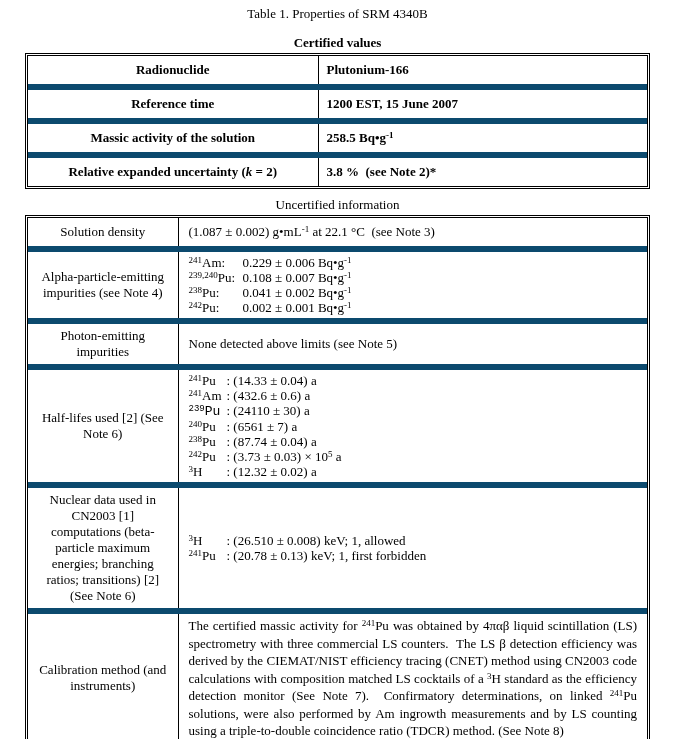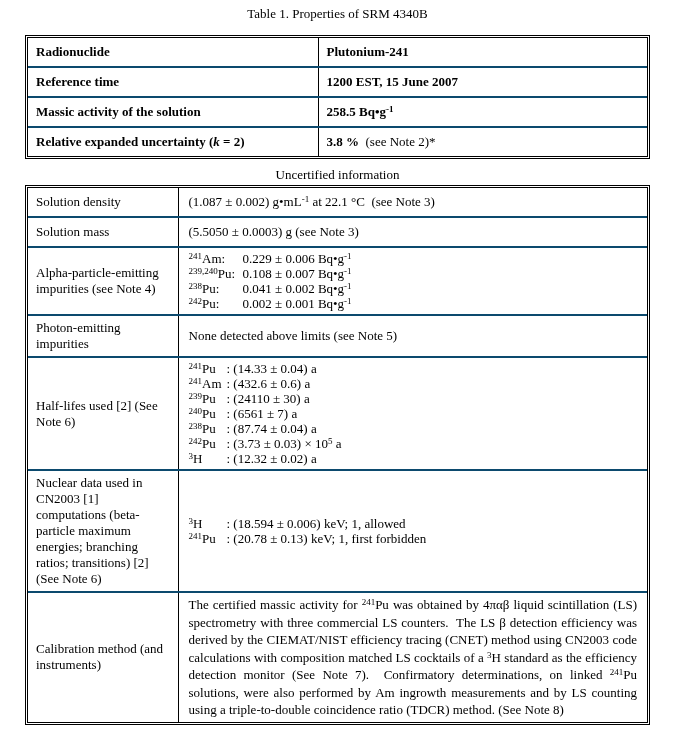--- a/index.html
+++ b/index.html
@@ -15,54 +15,55 @@
   .bold { font-weight: bold; }
   .tbl-heading { margin-bottom: 2px; }
   .tbl-heading2 { margin: 8px 0 2px 0; }
 
   .tblwrap { border: 3px double #000; background: #fff; }
   table { width: 100%; border-collapse: collapse; table-layout: fixed; }
   .t1 .c1a { width: 290px; }
   .t2 .c2a { width: 150px; }
 
   td { vertical-align: middle; padding: 4px 8px; line-height: 16px; }
-  tr + tr > td { border-top: 2px solid #0c4a6e; }
-  td.lab { border-right: 1px solid #000; }
+  tr + tr > td { border-top: 6px solid #0c4a6e; }
+  td.lab { border-right: 1px solid #000; text-align: center; }
   td { height: 20px; } 
 
   .t1 td { font-weight: bold; }
   .t2 td.val { padding: 3px 10px; }
 
   .line { white-space: nowrap; line-height: 15px; }
   .line .k { display: inline-block; }
   .para { text-align: justify; line-height: 17.5px; }
 
   sup { font-size: 9px; position: relative; top: -4px; vertical-align: baseline; line-height: 0; }
   sub { font-size: 9px; position: relative; top: 2px;  vertical-align: baseline; line-height: 0; }
-  .rw { font-weight: normal; }
+  .rw { font-weight: bold; }
   i { font-style: italic; }
 </style>
 </head>
 <body>
 
 <div class="page">
 
   <div class="caption" id="doc-title">Table 1. Properties of SRM 4340B</div>
 
+  <div class="caption bold tbl-heading">Certified values</div>
 
   <div class="tblwrap">
     <table class="t1">
       <colgroup>
           <col class="c1a">
           <col>
         </colgroup>
       <tbody>
           <tr>
             <td class="lab">Radionuclide</td>
-            <td class="val">Plutonium-241</td>
+            <td class="val">Plutonium-166</td>
           </tr>
           <tr>
             <td class="lab">Reference time</td>
             <td class="val">1200 EST, 15 June 2007</td>
           </tr>
           <tr>
             <td class="lab">Massic activity of the solution</td>
             <td class="val">258.5 Bq•g<sup>-1</sup></td>
           </tr>
           <tr>
@@ -80,52 +81,48 @@
       <colgroup>
           <col class="c2a">
           <col>
         </colgroup>
       <tbody>
           <tr>
             <td class="lab">Solution density</td>
             <td class="val">(1.087 ± 0.002) g•mL<sup>-1</sup> at 22.1 °C&nbsp; (see Note 3)</td>
           </tr>
           <tr>
-            <td class="lab">Solution mass</td>
-            <td class="val">(5.5050 ± 0.0003) g (see Note 3)</td>
-          </tr>
-          <tr>
             <td class="lab">Alpha-particle-emitting impurities (see Note 4)</td>
             <td class="val">
               <div class="line"><span class="k" style="width: 54px;"><sup>241</sup>Am:</span><span class="vv">0.229 ± 0.006 Bq•g<sup>-1</sup></span></div>
               <div class="line"><span class="k" style="width: 54px;"><sup>239,240</sup>Pu:</span><span class="vv">0.108 ± 0.007 Bq•g<sup>-1</sup></span></div>
               <div class="line"><span class="k" style="width: 54px;"><sup>238</sup>Pu:</span><span class="vv">0.041 ± 0.002 Bq•g<sup>-1</sup></span></div>
               <div class="line"><span class="k" style="width: 54px;"><sup>242</sup>Pu:</span><span class="vv">0.002 ± 0.001 Bq•g<sup>-1</sup></span></div>
             </td>
           </tr>
           <tr>
             <td class="lab">Photon-emitting impurities</td>
             <td class="val">None detected above limits (see Note 5)</td>
           </tr>
           <tr>
             <td class="lab">Half-lifes used [2] (See Note 6)</td>
             <td class="val">
               <div class="line"><span class="k" style="width: 38px;"><sup>241</sup>Pu</span><span class="vv">: (14.33 ± 0.04) a</span></div>
               <div class="line"><span class="k" style="width: 38px;"><sup>241</sup>Am</span><span class="vv">: (432.6 ± 0.6) a</span></div>
-              <div class="line"><span class="k" style="width: 38px;"><sup>239</sup>Pu</span><span class="vv">: (24110 ± 30) a</span></div>
+              <div class="line"><span class="k" style="width: 38px; font-family: Liberation Mono, monospace;"><sup>239</sup>Pu</span><span class="vv">: (24110 ± 30) a</span></div>
               <div class="line"><span class="k" style="width: 38px;"><sup>240</sup>Pu</span><span class="vv">: (6561 ± 7) a</span></div>
               <div class="line"><span class="k" style="width: 38px;"><sup>238</sup>Pu</span><span class="vv">: (87.74 ± 0.04) a</span></div>
               <div class="line"><span class="k" style="width: 38px;"><sup>242</sup>Pu</span><span class="vv">: (3.73 ± 0.03) × 10<sup>5</sup> a</span></div>
               <div class="line"><span class="k" style="width: 38px;"><sup>3</sup>H</span><span class="vv">: (12.32 ± 0.02) a</span></div>
             </td>
           </tr>
           <tr>
             <td class="lab">Nuclear data used in CN2003 [1] computations (beta-particle maximum energies; branching ratios; transitions) [2] (See Note 6)</td>
             <td class="val">
-              <div class="line"><span class="k" style="width: 38px;"><sup>3</sup>H</span><span class="vv">: (18.594 ± 0.006) keV; 1, allowed</span></div>
+              <div class="line"><span class="k" style="width: 38px;"><sup>3</sup>H</span><span class="vv">: (26.510 ± 0.008) keV; 1, allowed</span></div>
               <div class="line"><span class="k" style="width: 38px;"><sup>241</sup>Pu</span><span class="vv">: (20.78 ± 0.13) keV; 1, first forbidden</span></div>
             </td>
           </tr>
           <tr>
             <td class="lab">Calibration method (and instruments)</td>
             <td class="val">
               <div class="para">The certified massic activity for <sup>241</sup>Pu was obtained by 4παβ liquid scintillation (LS) spectrometry with three commercial LS counters.&nbsp; The LS β detection efficiency was derived by the CIEMAT/NIST efficiency tracing (CNET) method using CN2003 code calculations with composition matched LS cocktails of a <sup>3</sup>H standard as the efficiency detection monitor (See Note 7).&nbsp; Confirmatory determinations, on linked <sup>241</sup>Pu solutions, were also performed by Am ingrowth measurements and by LS counting using a triple-to-double coincidence ratio (TDCR) method. (See Note 8)</div>
             </td>
           </tr>
         </tbody>

